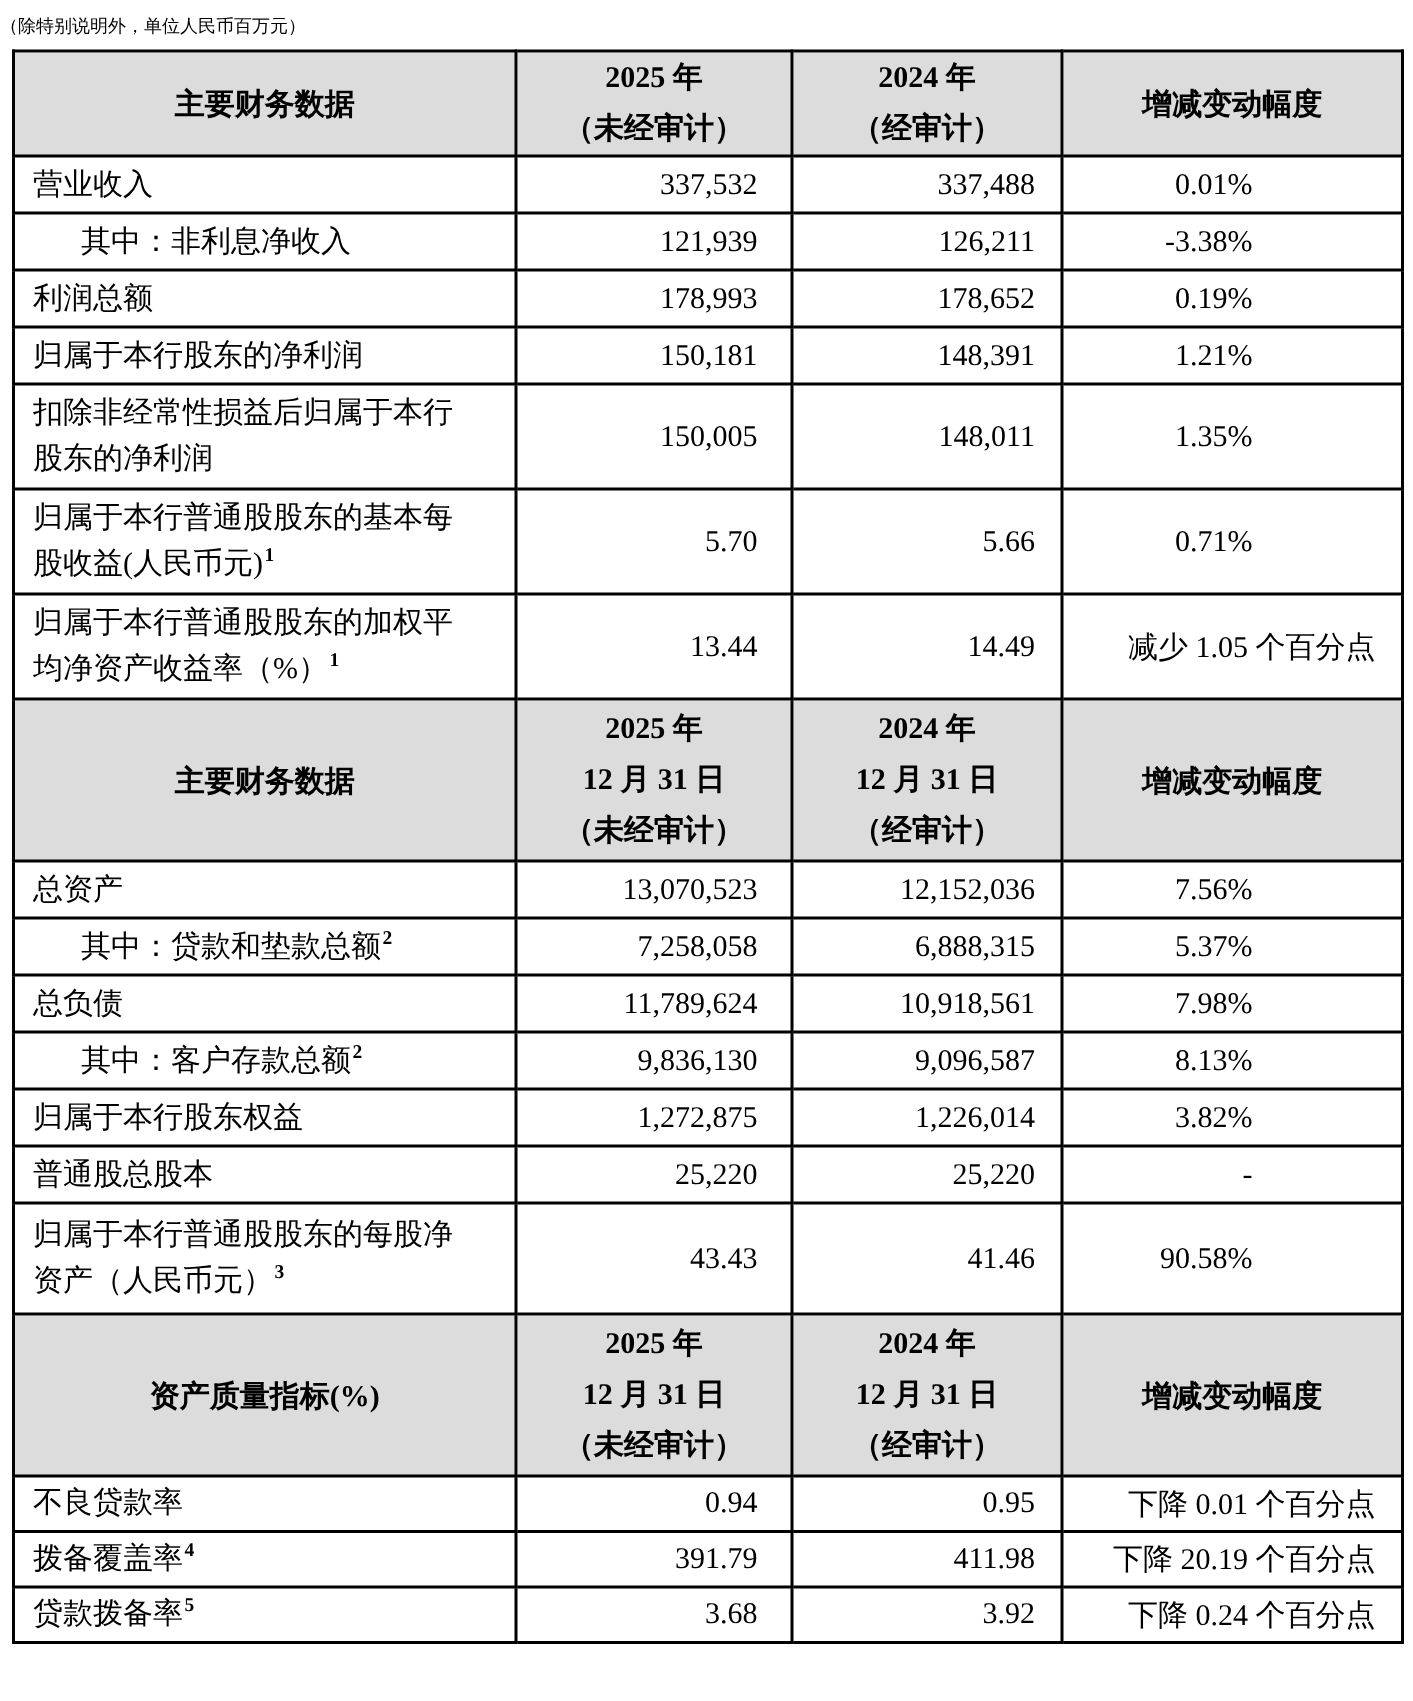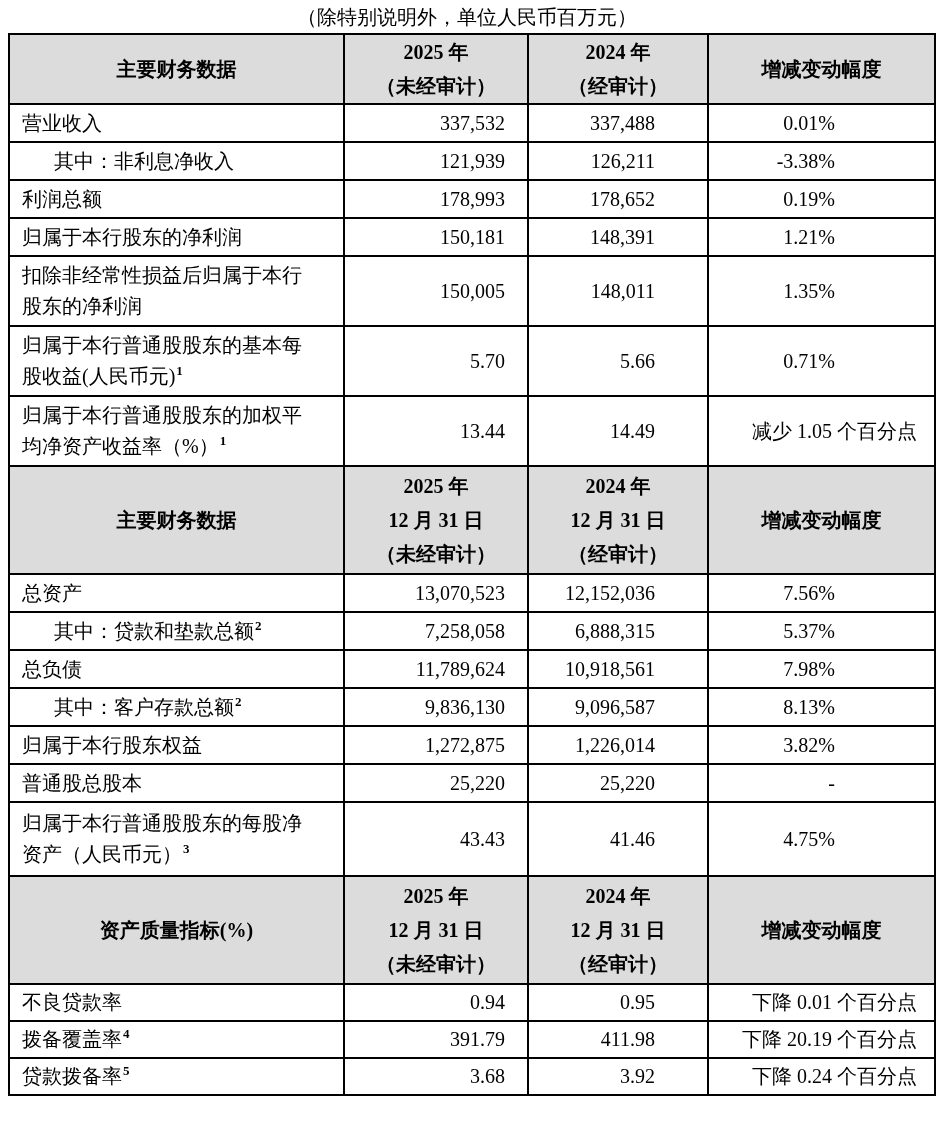--- a/index.html
+++ b/index.html
@@ -1,22 +1,22 @@
 <!DOCTYPE html>
 <html><head>
 <meta charset="utf-8">
 <style>
   html, body { margin:0; padding:0; }
   body {
     width:942px; height:1134px; background:#ffffff; color:#000;
     font-family:"Liberation Serif","DejaVu Serif",serif;
   }
   .note {
-    margin:5px 8px 4px 0; text-align:center;
-    font-size:20px; line-height:24px;
+    margin:5px 8px 4px 0; text-align:left;
+    font-size:12px; line-height:24px;
   }
   table.fin {
     border-collapse:collapse; table-layout:fixed;
     margin-left:8px; width:926px;
   }
   th, td {
     border:2px solid #000; vertical-align:middle;
     font-size:20px; padding:0; overflow:hidden;
   }
   th { background:#dcdcdc; font-weight:bold; text-align:center; }
@@ -24,21 +24,21 @@
   tr.hr3 { height:108px; }
   .hl { line-height:34px; }
   tr.r1 { height:38px; }
   tr.r2 { height:70px; }
   tr.r2b { height:74px; }
   tr.r3 { height:34px; }
   td.label { text-align:left; padding:2px 40px 2px 12px; line-height:31px; }
   td.label.indent { padding-left:44px; }
   td.num { text-align:right; }
   td.n2 { padding-right:22px; }
-  td.n3 { padding-right:52px; }
+  td.n3 { padding-right:17px; }
   td.chg { text-align:right; }
   td.chg.pct { padding-right:99px; }
   td.chg.phrase { padding-right:17px; }
   sup { font-size:13px; font-weight:bold; margin-left:1px; line-height:0; }
 </style>
 </head>
 <body>
 
 <div class="note">（除特别说明外，单位人民币百万元）</div>
 
@@ -155,21 +155,21 @@
   <tr class="r1">
     <td class="label"><span>普通股总股本</span><sup></sup></td>
     <td class="num n2">25,220</td>
     <td class="num n3">25,220</td>
     <td class="chg pct">-</td>
   </tr>
   <tr class="r2b">
     <td class="label"><span>归属于本行普通股股东的每股净资产（人民币元）</span><sup>3</sup></td>
     <td class="num n2">43.43</td>
     <td class="num n3">41.46</td>
-    <td class="chg pct">4.75%</td>
+    <td class="chg pct">90.58%</td>
   </tr>
 
   <tr class="hr3">
     <th>资产质量指标(%)</th>
     <th>
       <div class="hl">2025 年</div>
       <div class="hl">12 月 31 日</div>
       <div class="hl">（未经审计）</div>
     </th>
     <th>

